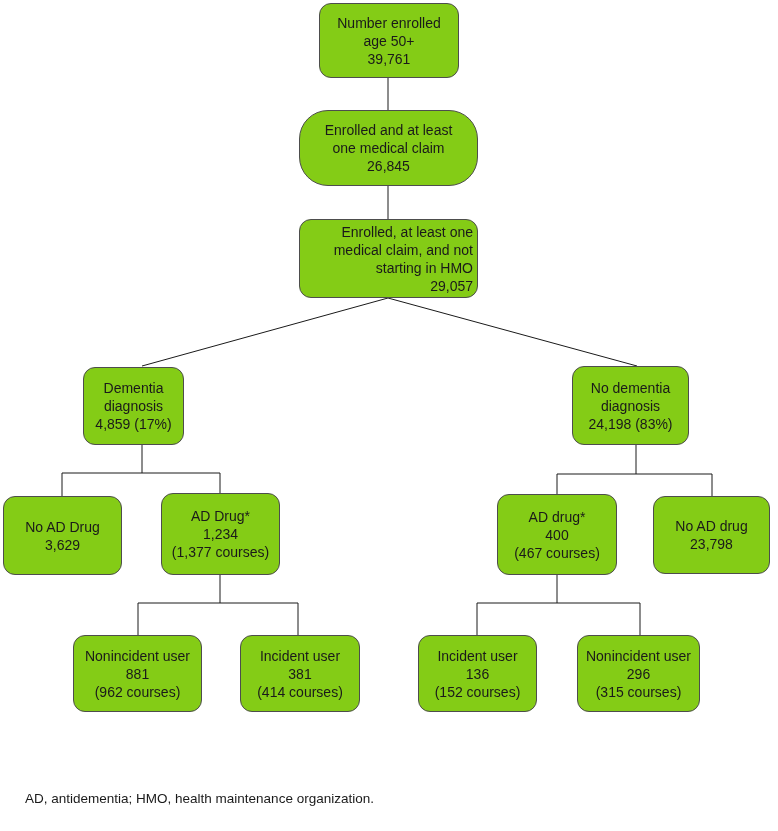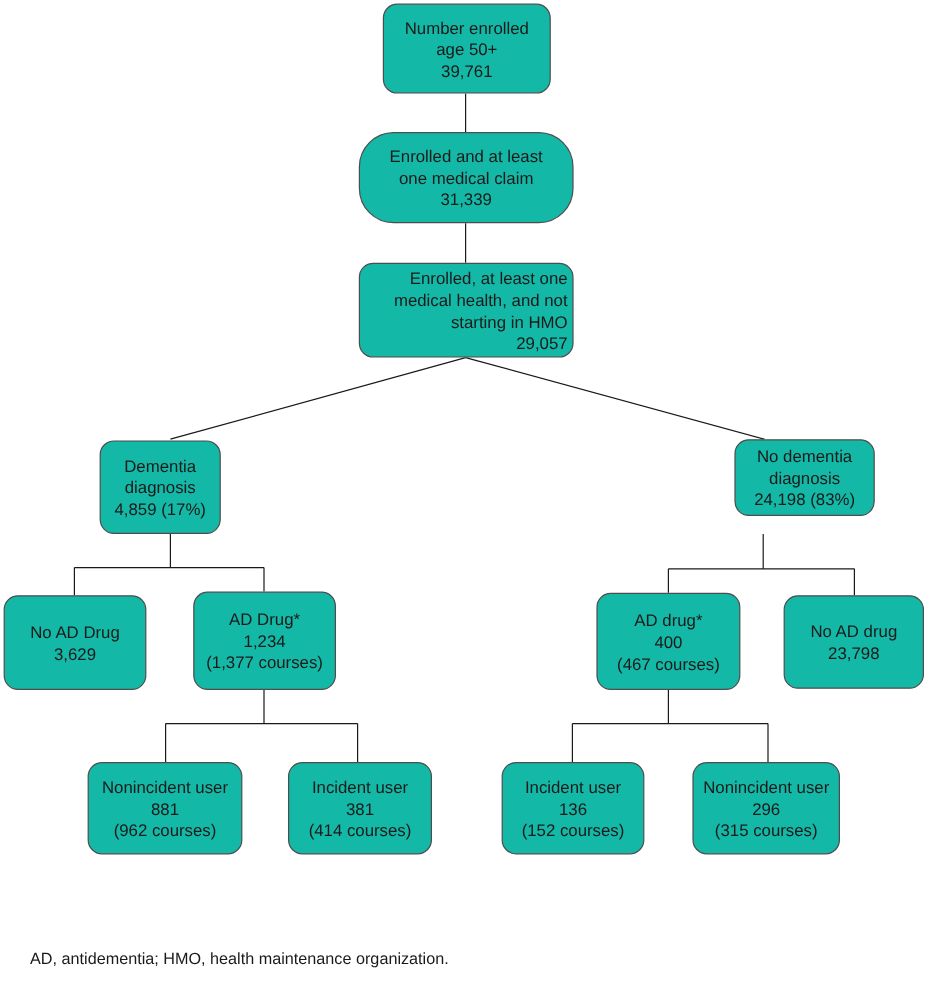--- a/index.html
+++ b/index.html
@@ -23,38 +23,38 @@
     width: 778px;
     height: 831px;
   }
   #connector-svg line {
     stroke: #1a1a1a;
     stroke-width: 1;
   }
   .node {
     position: absolute;
     box-sizing: border-box;
-    background: #14b8a6;
+    background: #84cc16;
     border: 1px solid #4d4d4d;
     border-radius: 12px;
     display: flex;
     flex-direction: column;
     justify-content: center;
     align-items: center;
     text-align: center;
     font-size: 14px;
     line-height: 18px;
     padding: 2px 4px;
   }
   
   #n-enrolled        { left: 319px; top: 3px;   width: 140px; height: 75px; }
   #n-medical-claim   { left: 299px; top: 110px; width: 179px; height: 76px; border-radius: 29px; }
   #n-not-hmo         { left: 299px; top: 219px; width: 179px; height: 79px; align-items: flex-end; }
   #n-dementia        { left: 83px;  top: 367px; width: 101px; height: 78px; }
-  #n-no-dementia     { left: 612px; top: 366px; width: 117px; height: 64px; }
+  #n-no-dementia     { left: 572px; top: 366px; width: 117px; height: 79px; }
   #n-no-ad-drug-l    { left: 3px;   top: 496px; width: 119px; height: 79px; }
   #n-ad-drug-l       { left: 161px; top: 493px; width: 119px; height: 82px; }
   #n-ad-drug-r       { left: 497px; top: 494px; width: 120px; height: 81px; }
   #n-no-ad-drug-r    { left: 653px; top: 496px; width: 117px; height: 78px; }
   #n-nonincident-l   { left: 73px;  top: 635px; width: 129px; height: 77px; }
   #n-incident-l      { left: 240px; top: 635px; width: 120px; height: 77px; }
   #n-incident-r      { left: 418px; top: 635px; width: 119px; height: 77px; }
   #n-nonincident-r   { left: 577px; top: 635px; width: 123px; height: 77px; }
   #footnotes {
     position: absolute;
@@ -101,26 +101,26 @@
 
   <div class="node" id="n-enrolled">
     <div>Number enrolled</div>
     <div>age 50+</div>
     <div>39,761</div>
   </div>
 
   <div class="node" id="n-medical-claim">
     <div>Enrolled and at least</div>
     <div>one medical claim</div>
-    <div>31,339</div>
+    <div>26,845</div>
   </div>
 
   <div class="node" id="n-not-hmo">
     <div>Enrolled, at least one</div>
-    <div>medical health, and not</div>
+    <div>medical claim, and not</div>
     <div>starting in HMO</div>
     <div>29,057</div>
   </div>
 
   <div class="node" id="n-dementia">
     <div>Dementia</div>
     <div>diagnosis</div>
     <div>4,859 (17%)</div>
   </div>
 

